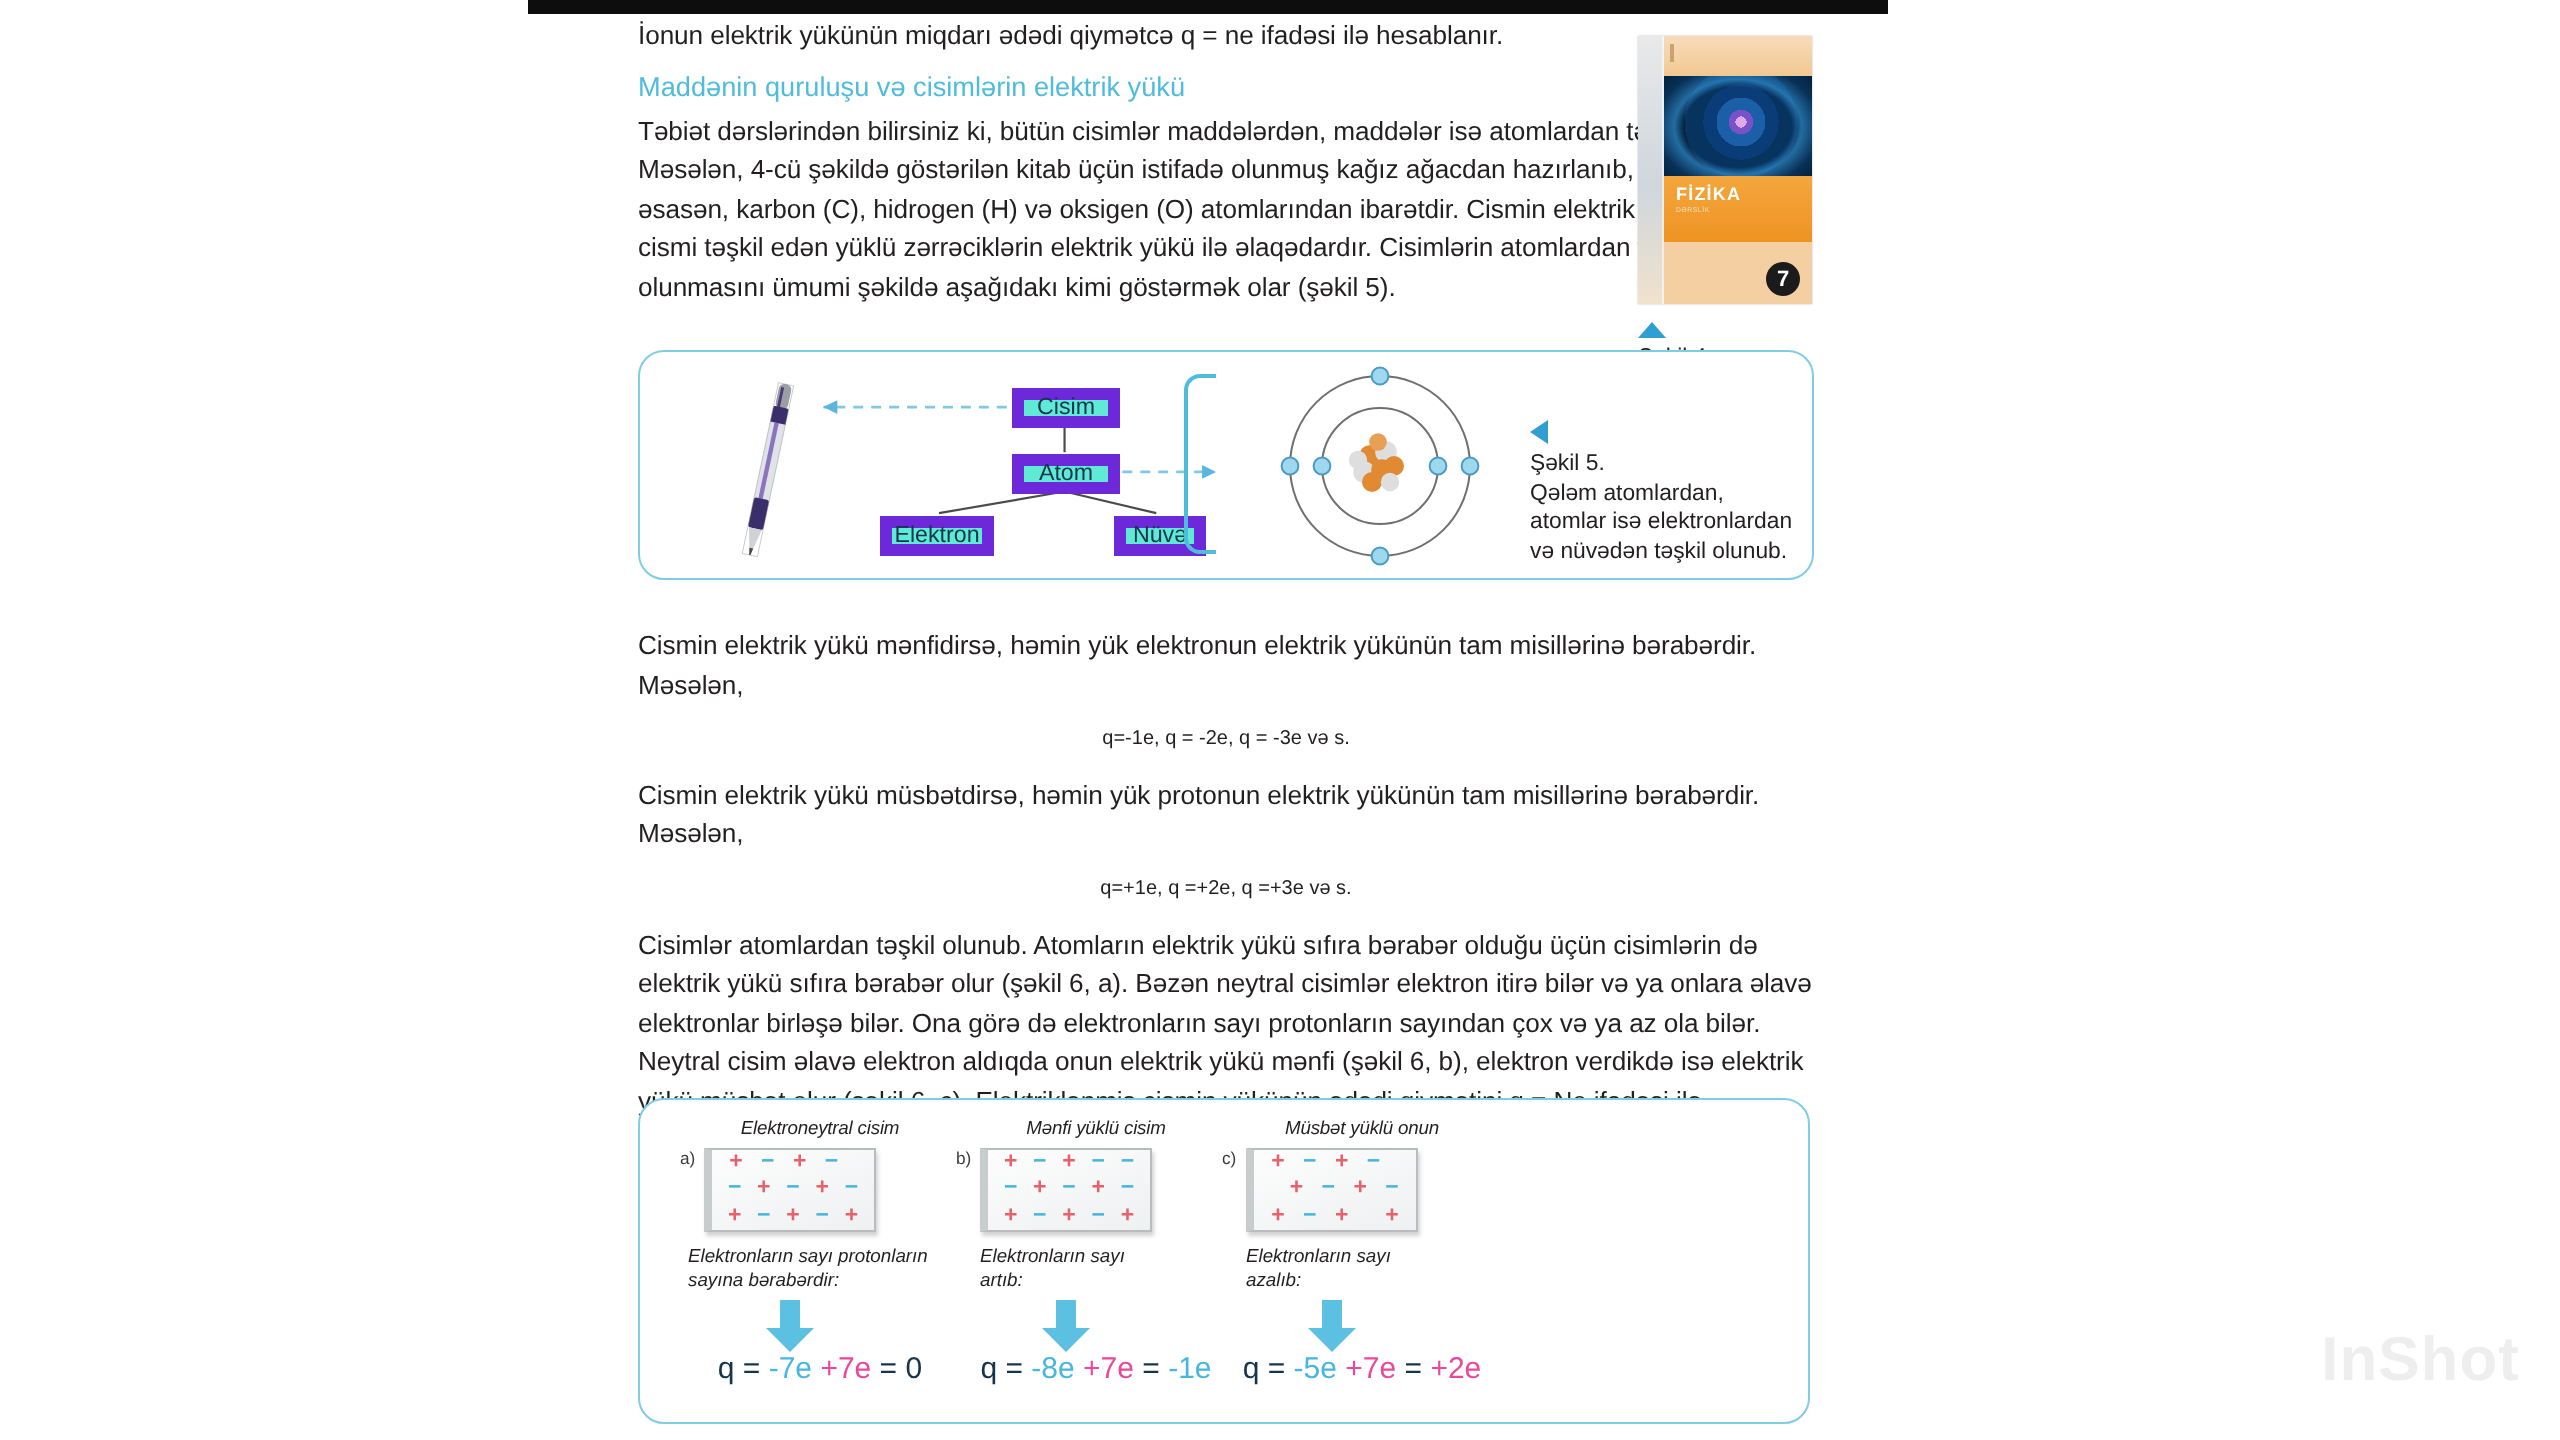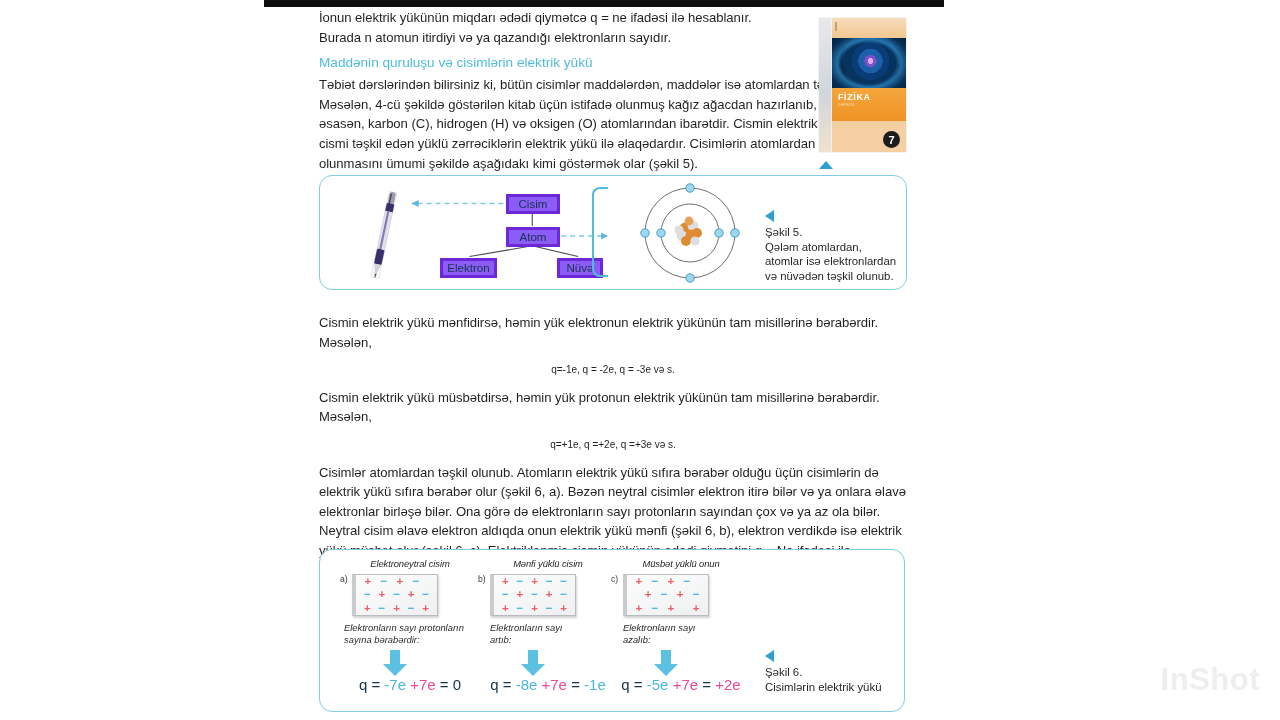--- a/index.html
+++ b/index.html
@@ -126,22 +126,22 @@
   }
 
   
   #fig5 { left: 319px; top: 175px; width: 588px; height: 115px; }
   .pen {
     position: absolute; left: 46px; top: 7px; width: 36px; height: 100px;
   }
   .flow { position: absolute; left: 0; top: 0; width: 100%; height: 100%; }
   .fbox {
     position: absolute;
-    background: #8b5cf6;
-    border: 3px solid #6d28d9;
+    background: #5eead4;
+    border: 6px solid #6d28d9;
     color: #14344f;
     font-size: 11.6px;
     display: flex; align-items: center; justify-content: center;
     padding: 1px 6px 2px;
     text-align: center;
   }
   #b-cisim   { left: 186px; top: 18px;  width: 54px; height: 20px; }
   #b-atom    { left: 186px; top: 51px;  width: 54px; height: 20px; }
   #b-elektron{ left: 120px; top: 82px;  width: 57px; height: 20px; }
   #b-nuva    { left: 237px; top: 82px;  width: 46px; height: 20px; }
@@ -220,21 +220,20 @@
 </style>
 </head>
 <body>
 
 <div id="page">
 
   <div class="topbar"></div>
 
   <div class="col">
     <p class="body">İonun elektrik yükünün miqdarı ədədi qiymətcə q = ne ifadəsi ilə hesablanır.</p>
-    <p class="body">Burada n atomun itirdiyi və ya qazandığı elektronların sayıdır.</p>
     <h2 class="section-head">Maddənin quruluşu və cisimlərin elektrik yükü</h2>
     <p class="body">Təbiət dərslərindən bilirsiniz ki, bütün cisimlər maddələrdən, maddələr isə atomlardan təşkil olunub. Məsələn, 4-cü şəkildə göstərilən kitab üçün istifadə olunmuş kağız ağacdan hazırlanıb, ağac isə, əsasən, karbon (C), hidrogen (H) və oksigen (O) atomlarından ibarətdir. Cismin elektrik yükü həmin cismi təşkil edən yüklü zərrəciklərin elektrik yükü ilə əlaqədardır. Cisimlərin atomlardan təşkil olunmasını ümumi şəkildə aşağıdakı kimi göstərmək olar (şəkil  5).</p>
   </div>
 
   <div class="book-wrap">
     <div class="book-cover">
       <div class="cream-top"></div>
       <div class="tiny-mark"></div>
       <div class="photo"></div>
       <div class="orangeband"></div>
@@ -436,21 +435,16 @@
       </div>
       <svg class="arrow-down" style="left:52px" viewBox="0 0 26 27">
         <path d="M8 0 H18 V14 H25 L13 26 L1 14 H8 Z" fill="#5cc0e2"></path>
       </svg>
       <div class="eq">
         <span class="cblk">q = </span><span class="cneg">-5e</span><span> </span><span class="cpos">+7e</span><span class="cblk"> = </span><span class="cpos">+2e</span>
       </div>
     </div>
   </div>
 
-  <div class="fig6cap">
-    <div class="tri-left"></div>
-    <div class="captxt">Şəkil 6.</div>
-    <div class="captxt" style="margin-top:0">Cisimlərin elektrik yükü</div>
-  </div>
 
   <div class="watermark">InShot</div>
 
 </div>
 
 </body></html>

